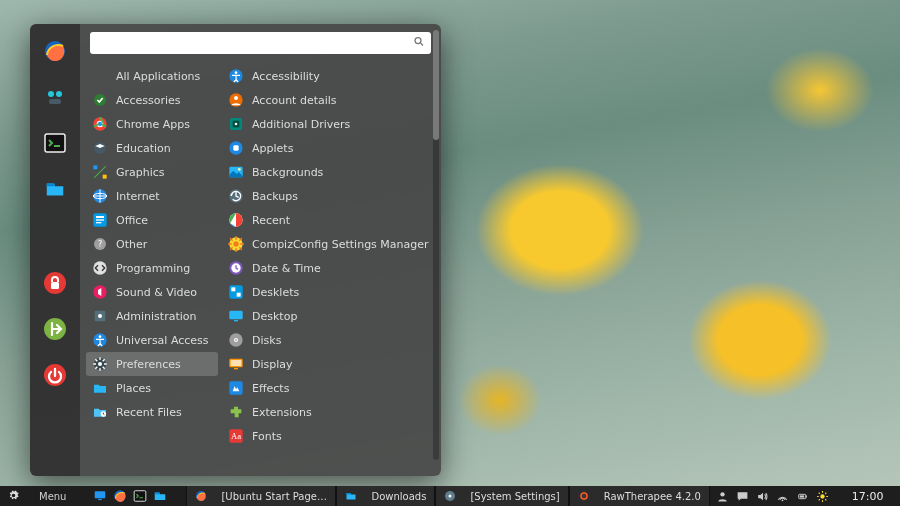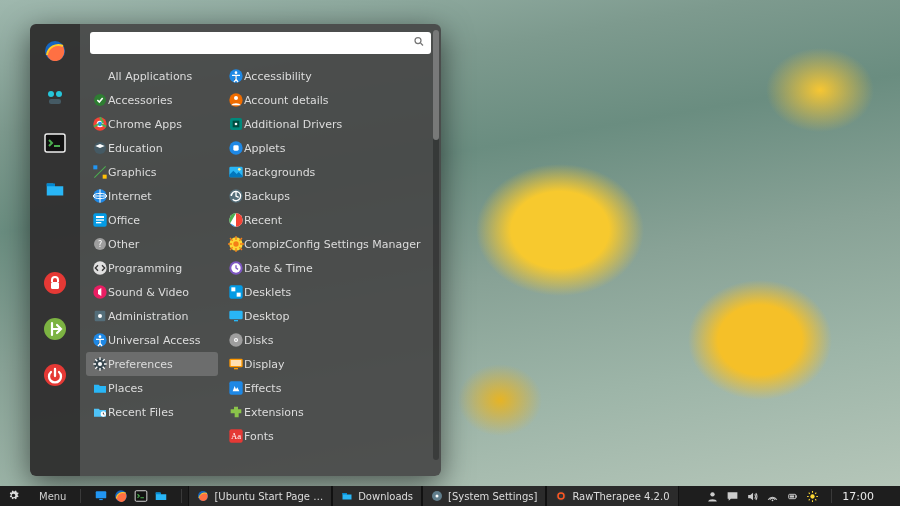--- a/index.html
+++ b/index.html
@@ -18,21 +18,21 @@
   .panel {
     position: absolute; left:0; right:0; bottom:0; height:20px;
     background:#1e1e1e; color:#cfcfcf; font-size:10px;
     display:flex; align-items:center;
   }
   .panel .menu-btn { display:flex; align-items:center; gap:20px; padding:0 8px; height:100%; cursor:pointer; }
   .gear-glyph { font-size:10px; color:#ddd; }
   .launchers { display:flex; align-items:center; gap:0; height:100%; padding:0 4px; }
   .launcher { width:20px; height:20px; display:flex; align-items:center; justify-content:center; cursor:pointer; }
   .launcher svg, .tray-icon svg { display:block; }
-  .task { display:flex; align-items:center; gap:5px; height:100%; padding:0 8px; background:#2b2b2b; border-left:1px solid #111; border-right:1px solid #111; cursor:pointer; max-width:150px; }
+  .task { display:flex; align-items:center; gap:14px; height:100%; padding:0 8px; background:#2b2b2b; border-left:1px solid #111; border-right:1px solid #111; cursor:pointer; max-width:150px; }
   .task .ticon { width:12px; height:12px; flex:none; }
   .task span { white-space:nowrap; overflow:hidden; text-overflow:ellipsis; color:#ddd; }
   .tasks { display:flex; height:100%; }
   .panel-spacer { flex:1; }
   .tray { display:flex; align-items:center; height:100%; gap:2px; padding:0 4px; }
   .tray-icon { width:18px; height:20px; display:flex; align-items:center; justify-content:center; color:#ddd; }
   .clock { padding:0 26px 0 4px; font-size:11px; color:#eaeaea; }
   .sep { width:1px; height:14px; background:#3a3a3a; margin:0 6px; }
 
   
@@ -62,21 +62,21 @@
     width:100%; height:100%; border:none; outline:none; background:transparent;
     padding:0 26px 0 8px; font-size:11px; color:#333;
   }
   .search-box .mag {
     position:absolute; right:6px; top:50%; transform:translateY(-50%);
     color:#777; font-size:12px;
   }
   .menu-cols { flex:1; display:flex; overflow:hidden; }
   .cat-col { width:138px; padding:6px 0 6px 6px; overflow:hidden; }
   .cat-item, .app-item {
-    display:flex; align-items:center; 
+    display:flex; align-items:center; gap:8px;
     height:24px; padding:0 6px; border-radius:3px; cursor:pointer;
     color:#dcdcdc;
   }
   .cat-item .ci, .app-item .ai { width:16px; height:16px; flex:none; display:flex; align-items:center; justify-content:center; }
   .cat-item.all { font-weight:500; }
   .cat-item.selected { background:rgba(255,255,255,0.18); }
   .app-col { flex:1; padding:6px 4px 6px 4px; position:relative; overflow:hidden; }
   .app-list { height:100%; overflow:hidden; }
   .menu-scroll {
     position:absolute; right:2px; top:6px; width:6px; height:430px;

